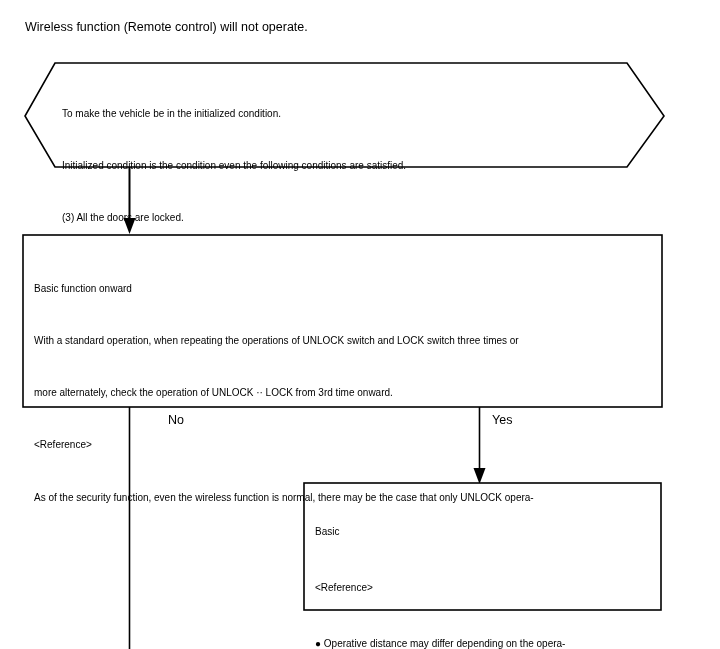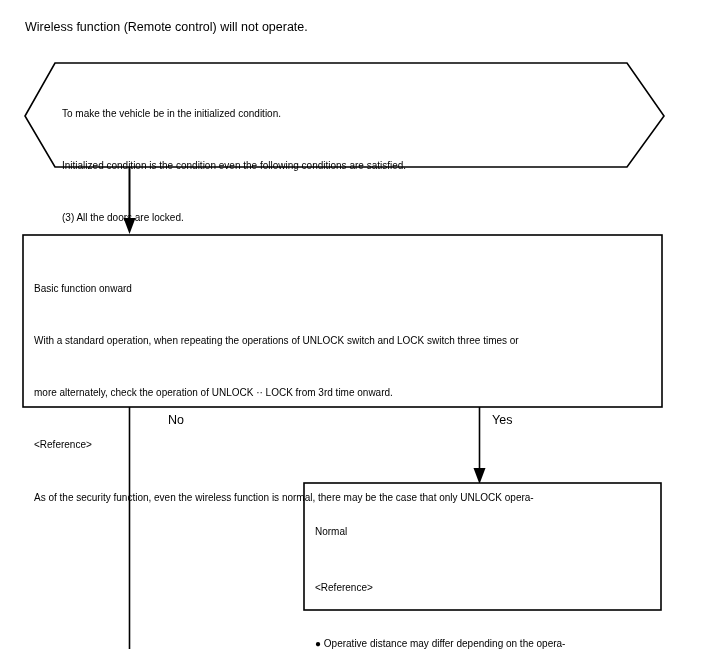--- a/index.html
+++ b/index.html
@@ -116,21 +116,21 @@
     <span class="ln">more alternately, check the operation of UNLOCK ·· LOCK from 3rd time onward.</span>
     <span class="ln">&lt;Reference&gt;</span>
     <span class="ln">As of the security function, even the wireless function is normal, there may be the case that only UNLOCK opera-</span>
     
   </div>
 
   <div class="branch-label" id="label-no">No</div>
   <div class="branch-label" id="label-yes">Yes</div>
 
   <div class="txtblock" id="normal-text">
-    <span class="ln">Normal</span>
+    <span class="ln">Basic</span>
     <span class="ln">&lt;Reference&gt;</span>
     <span class="ln">● Operative distance may differ depending on the opera-</span>
     
     
     
     
   </div>
 
 </div>
 

